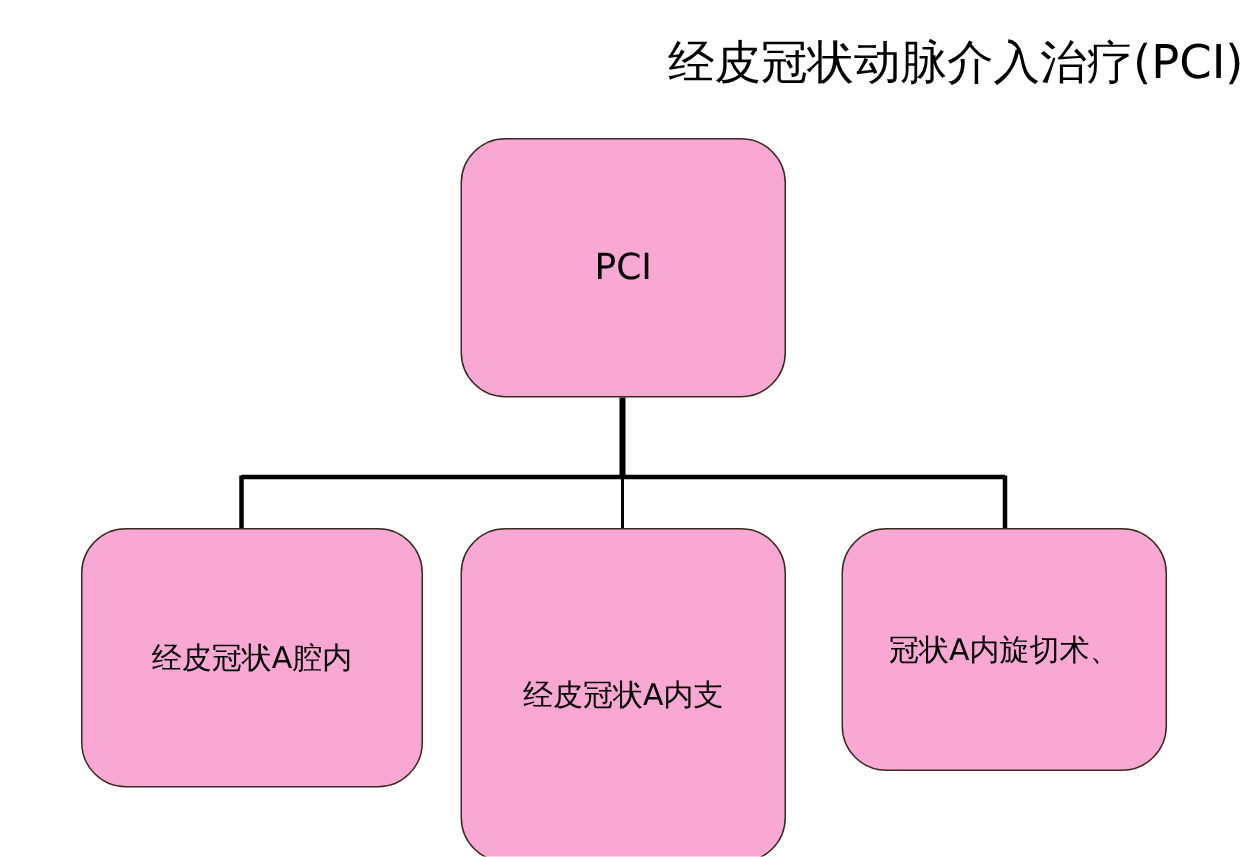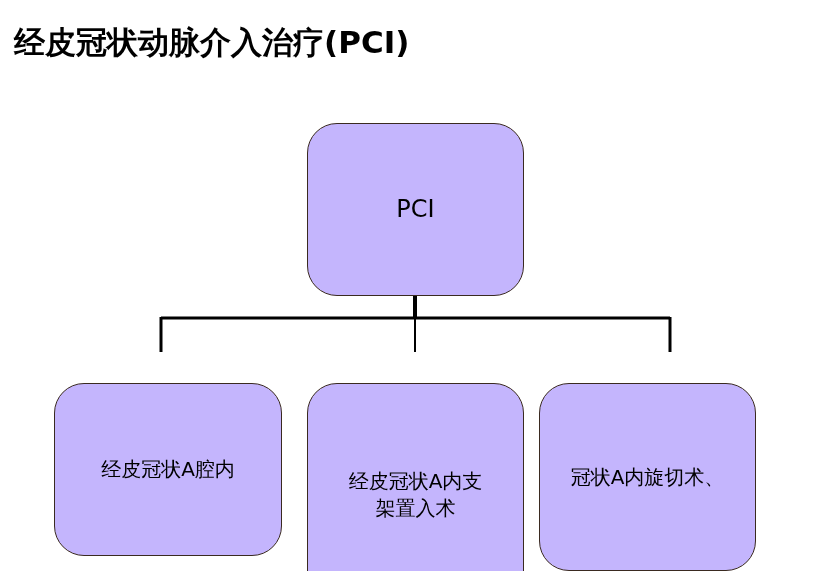--- a/index.html
+++ b/index.html
@@ -1,28 +1,28 @@
 <!DOCTYPE html>
 <html><head>
 <meta charset="utf-8">
 <style>
   html, body { margin: 0; padding: 0; background: #ffffff; }
   body { width: 829px; height: 571px; position: relative; overflow: hidden;
          font-family: "DejaVu Sans", "Liberation Sans", sans-serif; color: #000; }
-  .title { position: absolute; left: 0; width: 829px; top: 20px; text-align: left;
-           font-size: 31px; line-height: 44px; padding-left: 14px; box-sizing: border-box; font-weight: bold; }
-  .node { position: absolute; background: #c4b5fd; border: 1.5px solid #3a2a20;
+  .title { position: absolute; left: 0; width: 829px; top: 20px; text-align: right;
+           font-size: 31px; line-height: 44px; padding-left: 14px; box-sizing: border-box; }
+  .node { position: absolute; background: #f9a8d4; border: 1.5px solid #3a2a20;
           border-radius: 30px; box-sizing: border-box; display: flex;
-          align-items: center; justify-content: center; text-align: center; margin-top: 31px; }
+          align-items: center; justify-content: center; text-align: center; }
   .node span { display: block; font-size: 20px; line-height: 27px; }
   .root { left: 307px; top: 92px; width: 217px; height: 173px; }
   .root span { font-size: 24px; }
   .c1 { left: 54px; top: 352px; width: 228px; height: 173px; }
   .c2 { left: 307px; top: 352px; width: 217px; height: 223px; }
-  .c3 { left: 539px; top: 352px; width: 217px; height: 188px; }
+  .c3 { left: 561px; top: 352px; width: 217px; height: 162px; }
   svg.conn { position: absolute; left: 0; top: 0; }
 </style>
 </head>
 <body>
 
 <div class="title">经皮冠状动脉介入治疗(PCI)</div>
 
 <svg class="conn" width="829" height="571">
   <line x1="415" y1="265" x2="415" y2="318" stroke="#000" stroke-width="4"></line>
   <line x1="161" y1="318" x2="670" y2="318" stroke="#000" stroke-width="3"></line>
@@ -37,21 +37,20 @@
 
 <div class="node c1">
   <div>
     <span>经皮冠状A腔内</span>
   </div>
 </div>
 
 <div class="node c2">
   <div>
     <span>经皮冠状A内支</span>
-    <span>架置入术</span>
   </div>
 </div>
 
 <div class="node c3">
   <div>
     <span>冠状A内旋切术、</span>
   </div>
 </div>
 
 </body></html>

